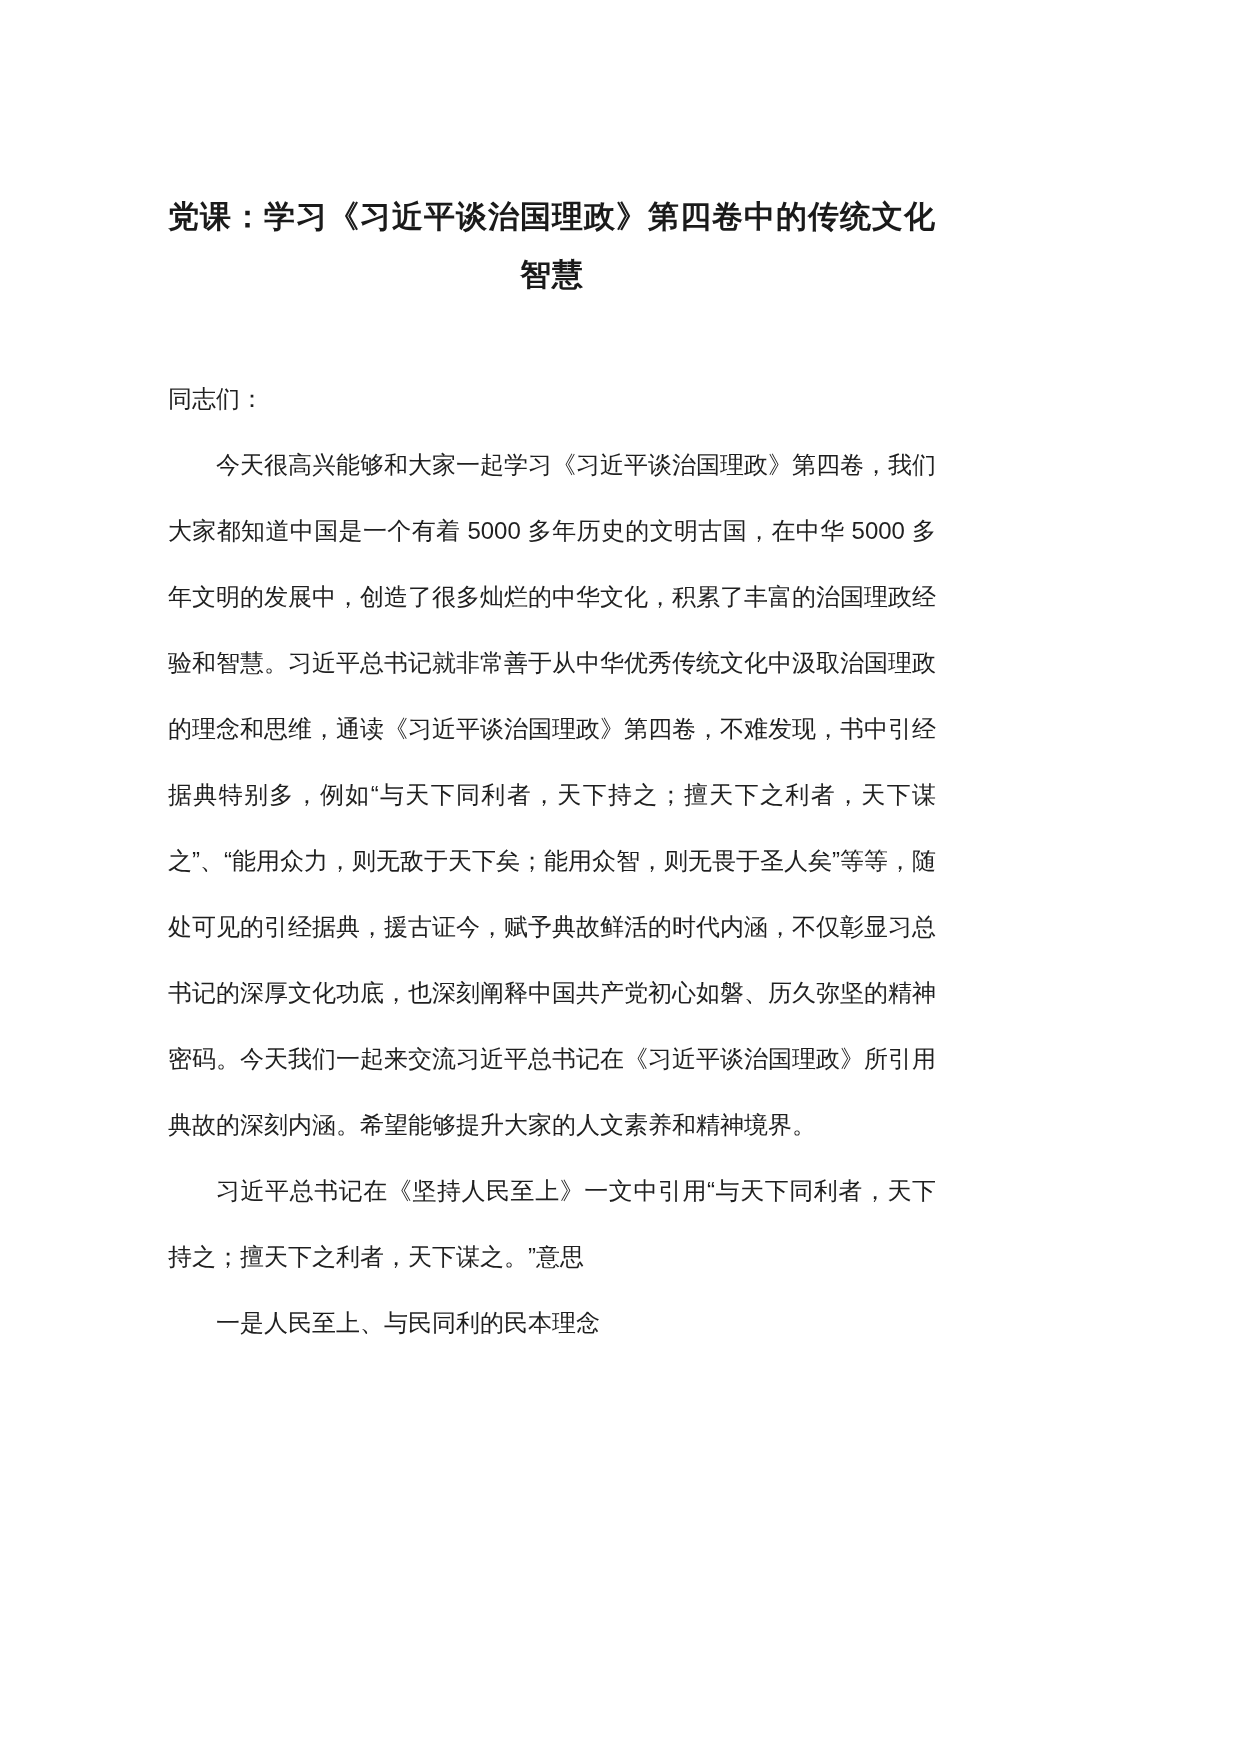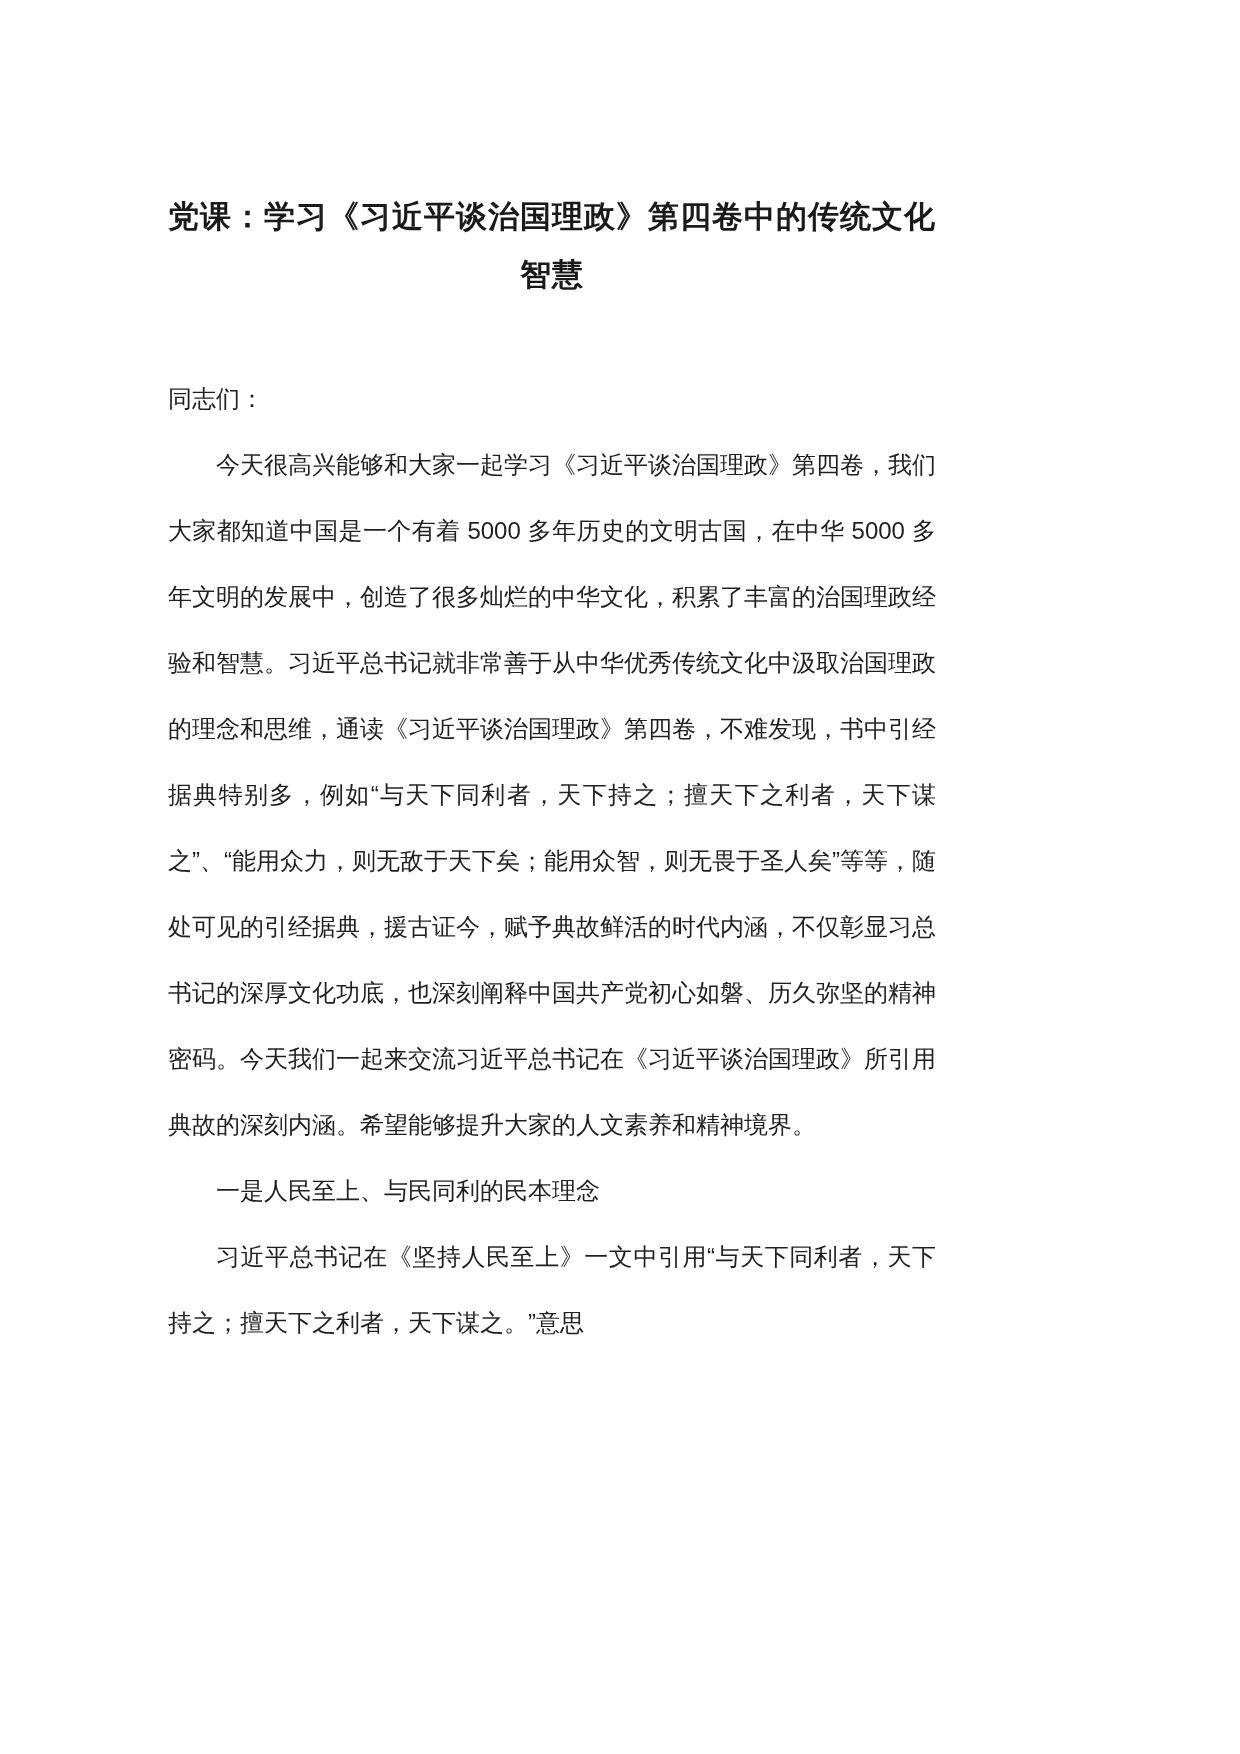--- a/index.html
+++ b/index.html
@@ -47,17 +47,17 @@
 <body>
 
 <div class="page">
   <div class="content">
     <h1 class="doc-title">党课：学习《习近平谈治国理政》第四卷中的传统文化智慧</h1>
 
     <p class="para">同志们：</p>
 
     <p class="para indent">今天很高兴能够和大家一起学习《习近平谈治国理政》第四卷，我们大家都知道中国是一个有着 5000 多年历史的文明古国，在中华 5000 多年文明的发展中，创造了很多灿烂的中华文化，积累了丰富的治国理政经验和智慧。习近平总书记就非常善于从中华优秀传统文化中汲取治国理政的理念和思维，通读《习近平谈治国理政》第四卷，不难发现，书中引经据典特别多，例如“与天下同利者，天下持之；擅天下之利者，天下谋之”、“能用众力，则无敌于天下矣；能用众智，则无畏于圣人矣”等等，随处可见的引经据典，援古证今，赋予典故鲜活的时代内涵，不仅彰显习总书记的深厚文化功底，也深刻阐释中国共产党初心如磐、历久弥坚的精神密码。今天我们一起来交流习近平总书记在《习近平谈治国理政》所引用典故的深刻内涵。希望能够提升大家的人文素养和精神境界。</p>
 
+    <p class="para indent">习近平总书记在《坚持人民至上》一文中引用“与天下同利者，天下持之；擅天下之利者，天下谋之。”意思</p>
+
     <p class="para indent">一是人民至上、与民同利的民本理念</p>
-
-    <p class="para indent">习近平总书记在《坚持人民至上》一文中引用“与天下同利者，天下持之；擅天下之利者，天下谋之。”意思</p>
   </div>
 </div>
 
 </body></html>

